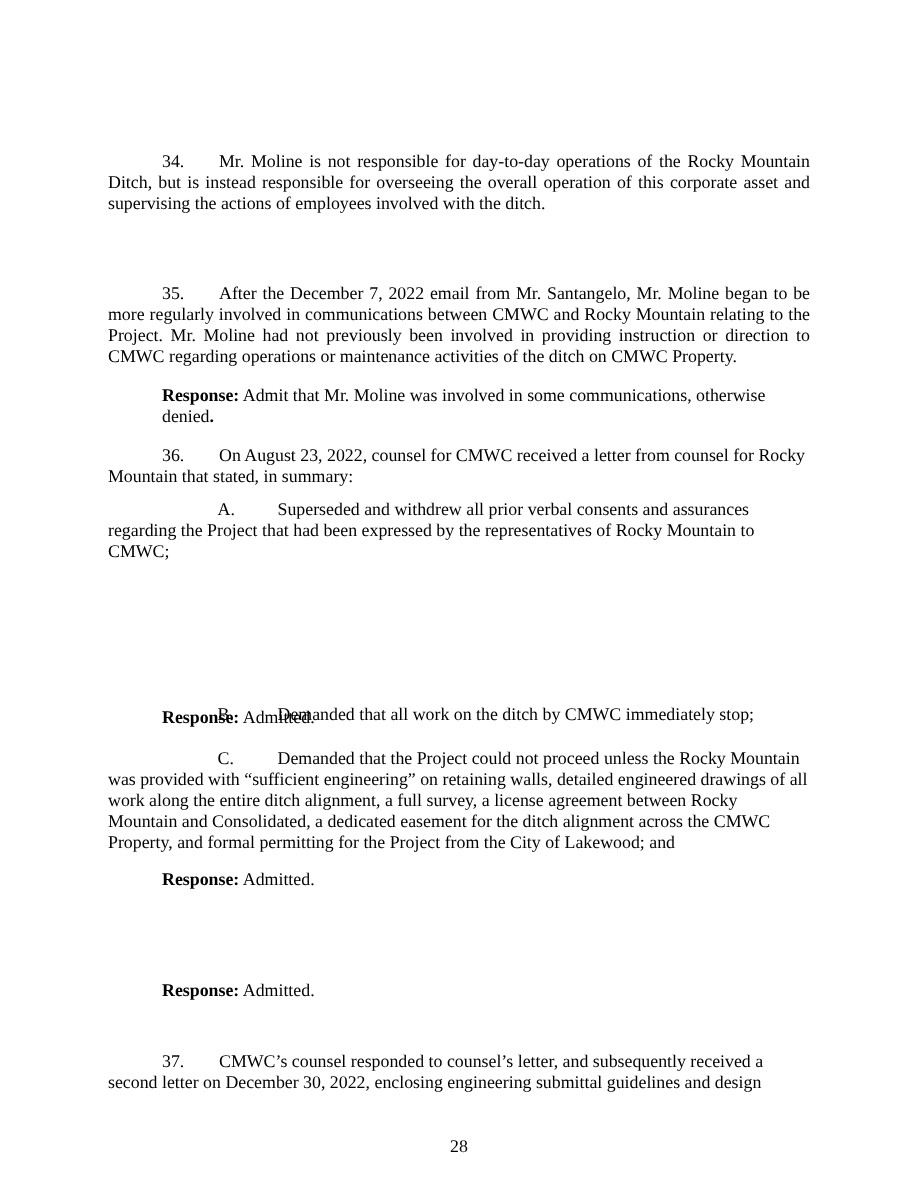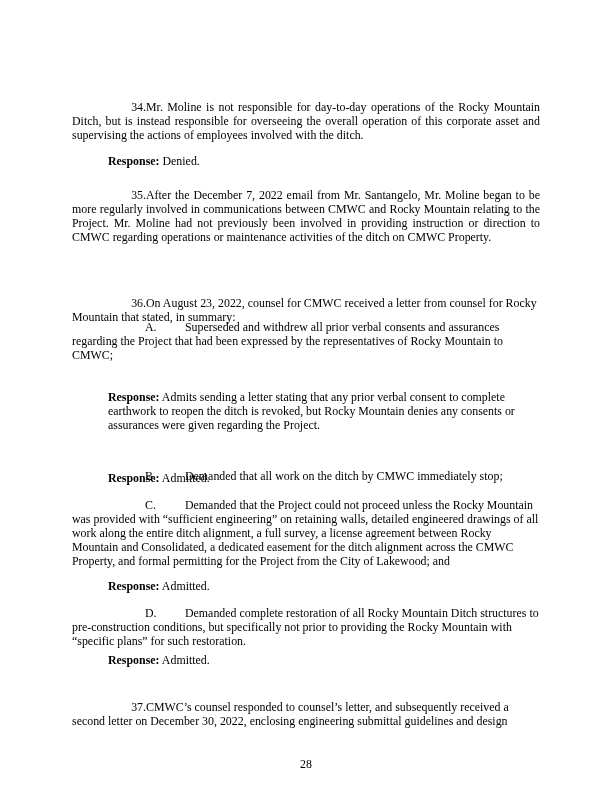--- a/index.html
+++ b/index.html
@@ -6,51 +6,49 @@
   body { width: 612px; height: 792px; position: relative; overflow: hidden; }
   .page {
     position: absolute; left: 0; top: 0; width: 612px; height: 700px;
     background: #ffffff; color: #000000;
     font-family: "Liberation Serif", serif;
     font-size: 11.9px; line-height: 14px;
   }
   .block { position: absolute; left: 72px; width: 468px; margin: 0; text-align: justify; }
   .block.ragged { text-align: left; }
   .resp { position: absolute; left: 108px; width: 430px; margin: 0; text-align: left; }
-  .num { display: inline-block; width: 38px; padding-left: 36px; text-align: right; }
+  .num { display: inline-block; width: 38px; padding-left: 36px; }
   .letter { display: inline-block; width: 40px; padding-left: 73px; }
   .bold { font-weight: bold; }
   .pagenum { position: absolute; top: 757px; left: 0; width: 612px; text-align: center; }
 </style>
 </head>
 <body>
 
 <div class="page">
 
   <p class="block" style="top:100px;"><span class="num">34.</span><span>Mr. Moline is not responsible for day-to-day operations of the Rocky Mountain Ditch, but is instead responsible for overseeing the overall operation of this corporate asset and supervising the actions of employees involved with the ditch.</span></p>
 
-  <p class="resp" style="top:154px;"><span class="bold">Response:</span><span> Denied.</span></p>
 
   <p class="block" style="top:188px;"><span class="num">35.</span><span>After the December 7, 2022 email from Mr. Santangelo, Mr. Moline began to be more regularly involved in communications between CMWC and Rocky Mountain relating to the Project.  Mr. Moline had not previously been involved in providing instruction or direction to CMWC regarding operations or maintenance activities of the ditch on CMWC Property.</span></p>
 
+  <p class="resp" style="top:256px;"><span class="bold">Response:</span><span> Admit that Mr. Moline was involved in some communications, otherwise denied</span><span class="bold">.</span></p>
 
   <p class="block ragged" style="top:296px;"><span class="num">36.</span><span>On August 23, 2022, counsel for CMWC received a letter from counsel for Rocky Mountain that stated, in summary:</span></p>
 
-  <p class="block ragged" style="top:320px;"><span class="letter">A.</span><span>Superseded and withdrew all prior verbal consents and assurances regarding the Project that had been expressed by the representatives of Rocky Mountain to CMWC;</span></p>
+  <p class="block ragged" style="top:332px;"><span class="letter">A.</span><span>Superseded and withdrew all prior verbal consents and assurances regarding the Project that had been expressed by the representatives of Rocky Mountain to CMWC;</span></p>
 
-  <p class="resp" style="top:390px;"><span class="bold">Response:</span><span> Admits sending a letter stating that any prior verbal consent to complete earthwork to reopen the ditch is revoked, but Rocky Mountain denies any consents or assurances were given regarding the Project.</span></p>
 
   <p class="block ragged" style="top:444px;margin-top:25px;"><span class="letter">B.</span><span>Demanded that all work on the ditch by CMWC immediately stop;</span></p>
 
   <p class="resp" style="top:471px;"><span class="bold">Response:</span><span> Admitted.</span></p>
 
   <p class="block ragged" style="top:498px;"><span class="letter">C.</span><span>Demanded that the Project could not proceed unless the Rocky Mountain was provided with “sufficient engineering” on retaining walls, detailed engineered drawings of all work along the entire ditch alignment, a full survey, a license agreement between Rocky Mountain and Consolidated, a dedicated easement for the ditch alignment across the CMWC Property, and formal permitting for the Project from the City of Lakewood; and</span></p>
 
   <p class="resp" style="top:579px;"><span class="bold">Response:</span><span> Admitted.</span></p>
 
-  <p class="block ragged" style="top:606px;"><span class="letter">D.</span><span>Demanded complete restoration of all Rocky Mountain Ditch structures to pre-construction conditions, but specifically not prior to providing the Rocky Mountain with “specific plans” for such restoration.</span></p>
 
   <p class="resp" style="top:653px;"><span class="bold">Response:</span><span> Admitted.</span></p>
 
   <p class="block ragged" style="top:700px;"><span class="num">37.</span><span>CMWC’s counsel responded to counsel’s letter, and subsequently received a second letter on December 30, 2022, enclosing engineering submittal guidelines and design</span></p>
 
   <div class="pagenum">28</div>
 </div>
 
 </body></html>

